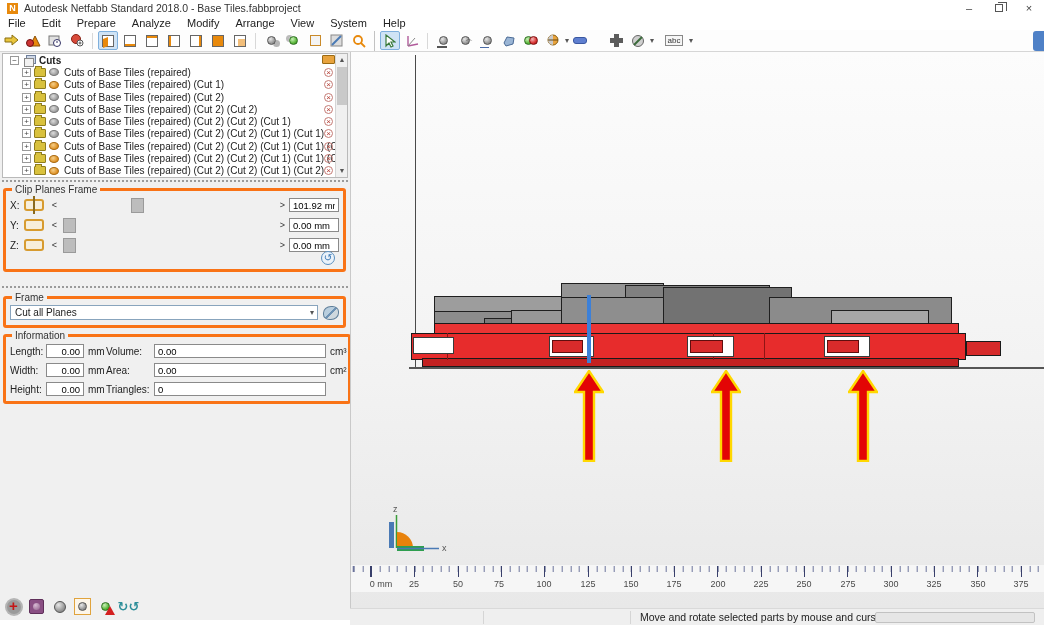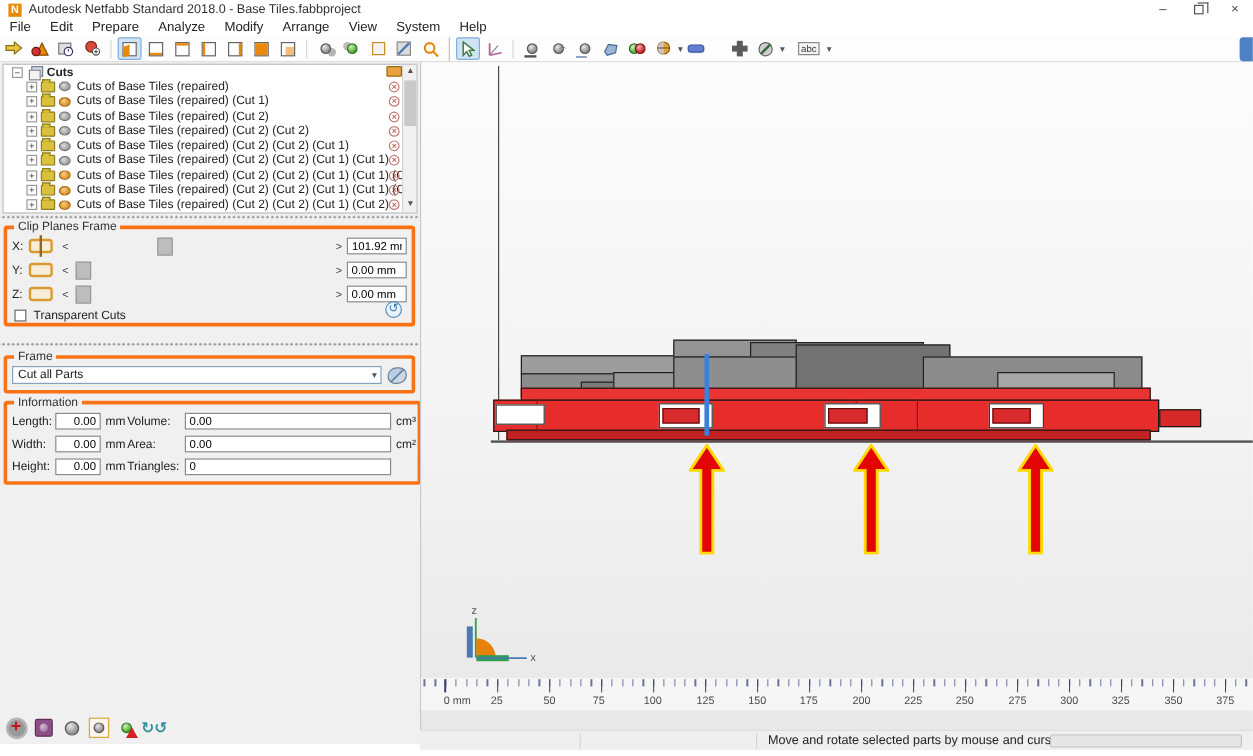--- a/index.html
+++ b/index.html
@@ -436,34 +436,30 @@
     <div class="clip-row">
       <span class="axis-label">Z:</span>
       <span class="plane-icon"></span>
       <span class="slider-arrow">&lt;</span>
       <span class="slider-track">
         <span class="slider-thumb" style="left:2px"></span>
       </span>
       <span class="slider-arrow">&gt;</span>
       <input class="clip-value" value="0.00 mm" style="">
     </div>
-    <div id="transparent-row">
-      <span class="checkbox"></span>
-      <span>Transparent Cuts</span>
-    </div>
     <span id="reset-clip">↺</span>
   </fieldset>
 
   <div class="splitter" style="top:232px;"></div>
 
   <fieldset id="cuts-frame">
     <legend>Frame</legend>
     <div id="cuts-row">
       <div id="cuts-select">
-        <span>Cut all Parts</span>
+        <span>Cut all Planes</span>
         <span class="caret">▾</span>
       </div>
       <span class="cut-icon"></span>
     </div>
   </fieldset>
 
   <fieldset id="info-frame">
     <legend>Information</legend>
     <div class="info-grid">
       <span>Length:</span>

